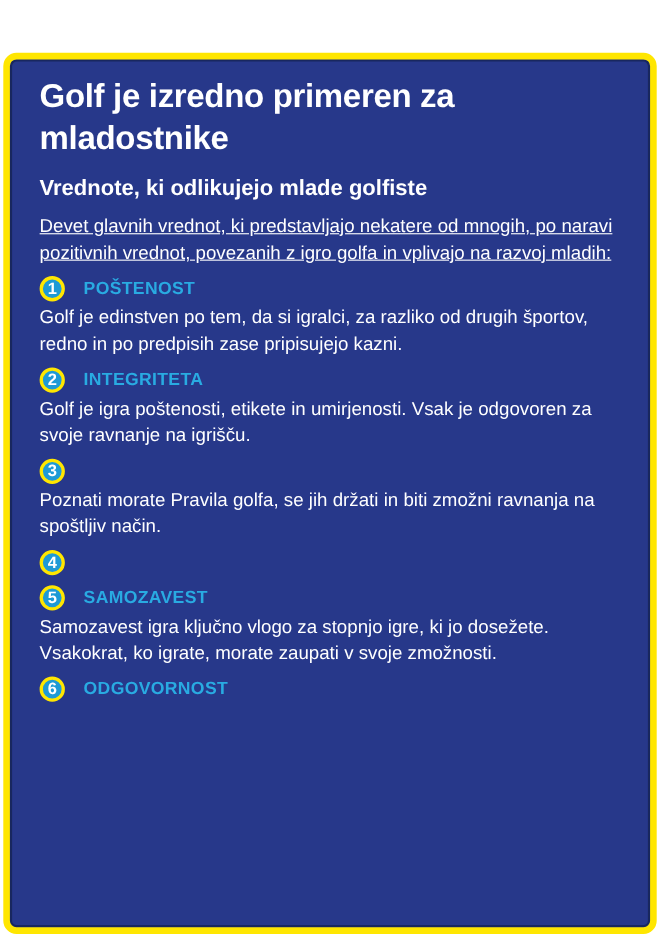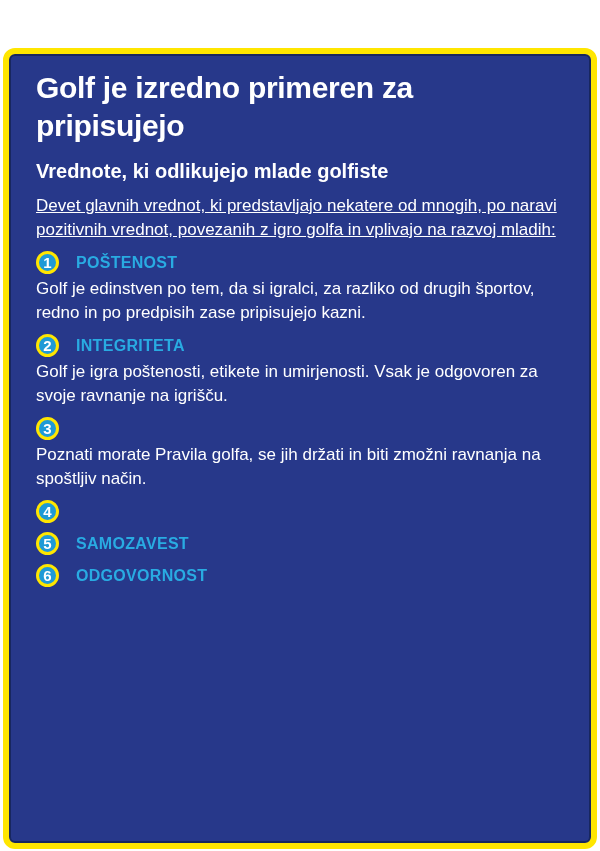--- a/index.html
+++ b/index.html
@@ -81,21 +81,21 @@
     margin-top:3px;
     font-size:17px;
     line-height:24px;
   }
 </style>
 </head>
 <body>
 
 <div class="card">
   <div class="content">
-    <h1 class="title"><span>Golf je izredno primeren za</span><br><span>pripisujejo</span></h1>
+    <h1 class="title"><span>Golf je izredno primeren za</span><br><span>mladostnike</span></h1>
     <h2 class="subtitle">Vrednote, ki odlikujejo mlade golfiste</h2>
     <p class="intro">Devet glavnih vrednot, ki predstavljajo nekatere od mnogih, po naravi pozitivnih vrednot, povezanih z igro golfa in vplivajo na razvoj mladih:</p>
     <div class="values" id="values">
   <section class="value-item">
     <div class="item-header">
       <span class="num-badge">
               <span class="num">1</span>
             </span>
       <span class="item-heading">POŠTENOST</span>
     </div>
@@ -129,20 +129,21 @@
     </div>
   </section>
 
   <section class="value-item">
     <div class="item-header">
       <span class="num-badge">
               <span class="num">5</span>
             </span>
       <span class="item-heading">SAMOZAVEST</span>
     </div>
+    <p class="item-body">Samozavest igra ključno vlogo za stopnjo igre, ki jo dosežete. Vsakokrat, ko igrate, morate zaupati v svoje zmožnosti.</p>
   </section>
 
   <section class="value-item">
     <div class="item-header">
       <span class="num-badge">
               <span class="num">6</span>
             </span>
       <span class="item-heading">ODGOVORNOST</span>
     </div>
   </section>

